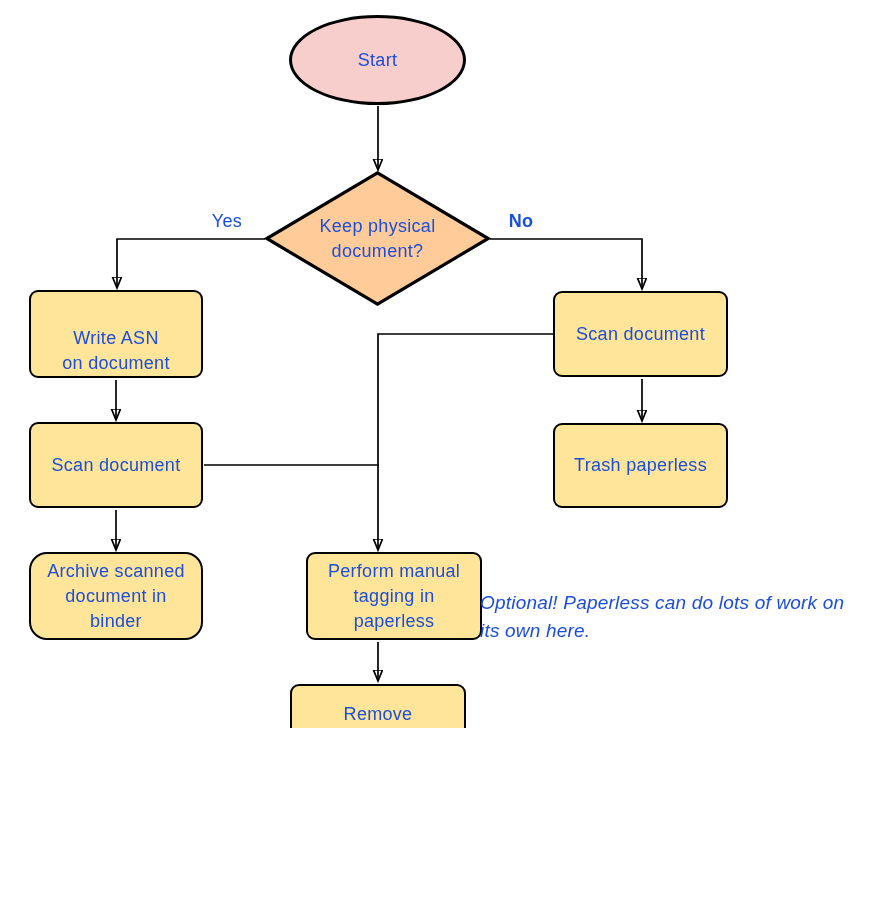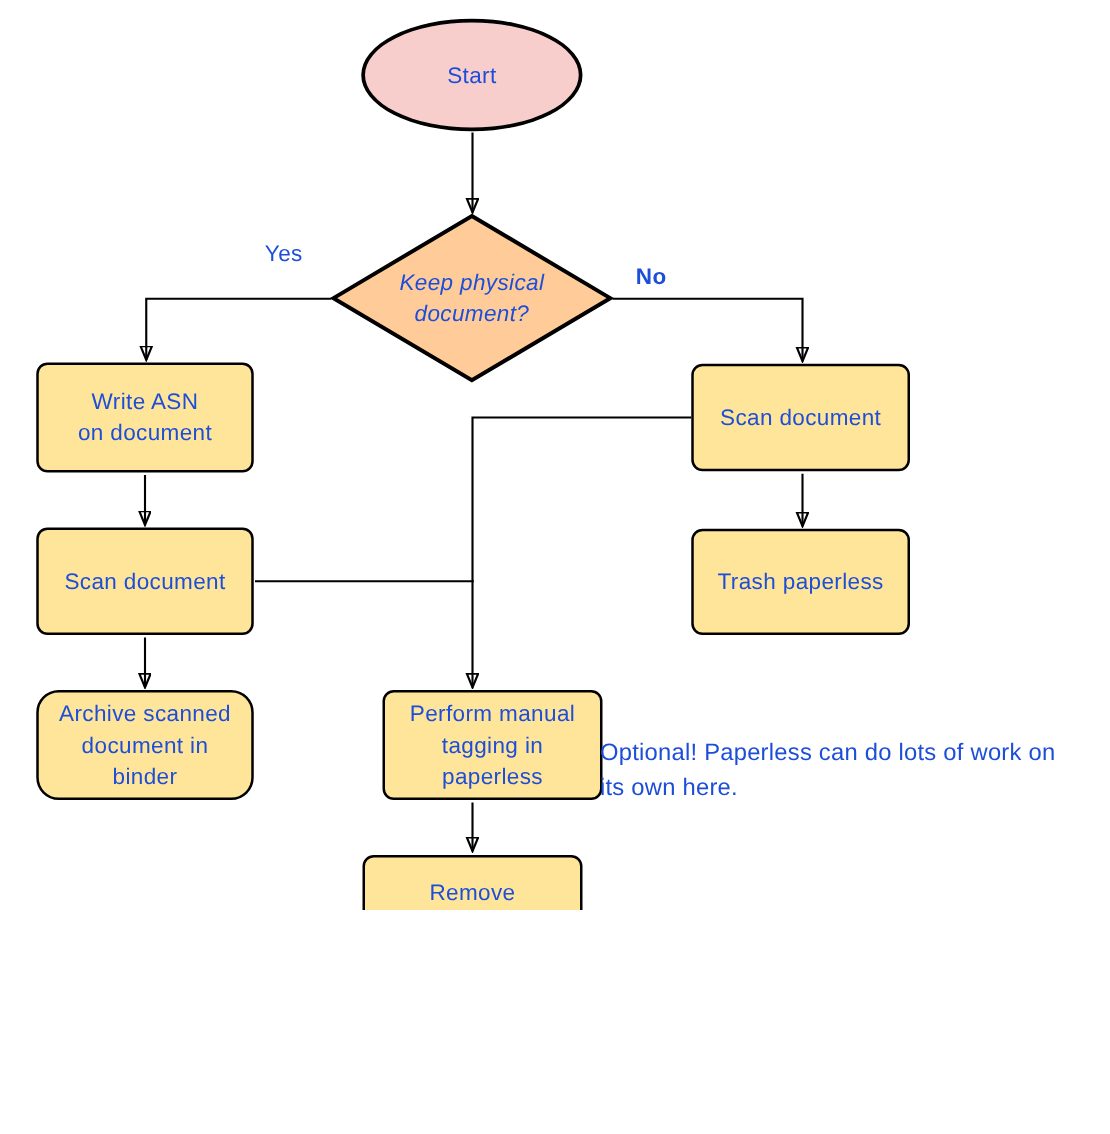--- a/index.html
+++ b/index.html
@@ -78,44 +78,45 @@
     letter-spacing: 0.3px;
     background: #ffffff;
     padding: 0 2px;
   }
   .annotation {
     position: absolute;
     left: 480px;
     top: 589px;
     font-size: 19px;
     line-height: 27.5px;
+    font-style: italic;
     letter-spacing: 0.2px;
     white-space: pre-line;
   }
   .bottom-hairline {
     position: absolute;
     left: 0;
     top: 903px;
     width: 888px;
     height: 1.5px;
     background: #e6ebf2;
   }
 
   
   #node-start    { left: 289px; top: 15px;  width: 177px; height: 90px; }
-  #node-decision { left: 265px; top: 171px; width: 225px; height: 135px; font-style: italic; }
-  #node-write-asn{ left: 29px;  top: 290px; width: 174px; height: 88px; }
+  #node-decision { left: 265px; top: 171px; width: 225px; height: 135px; }
+  #node-write-asn{ left: 29px;  top: 290px; width: 174px; height: 88px; align-items: flex-end; }
   #node-scan-left{ left: 29px;  top: 422px; width: 174px; height: 86px; }
   #node-archive  { left: 29px;  top: 552px; width: 174px; height: 88px; border-radius: 18px; }
   #node-scan-right{ left: 553px; top: 291px; width: 175px; height: 86px; }
   #node-trash    { left: 553px; top: 423px; width: 175px; height: 85px; }
   #node-tagging  { left: 306px; top: 552px; width: 176px; height: 88px; }
   #node-remove   { left: 290px; top: 684px; width: 176px; height: 86px; }
   #node-end      { left: 289px; top: 811px; width: 177px; height: 89px; }
-  #label-yes { left: 227px; top: 193px; }
+  #label-yes { left: 227px; top: 211px; }
   #label-no  { left: 521px; top: 211px; font-weight: bold; }
 </style>
 </head>
 <body>
 
 <div class="canvas">
 
   <svg class="edges" viewBox="0 0 888 907">
     <defs>
       <marker id="arr" markerUnits="userSpaceOnUse" markerWidth="13" markerHeight="11" refX="11.5" refY="5" orient="auto">

